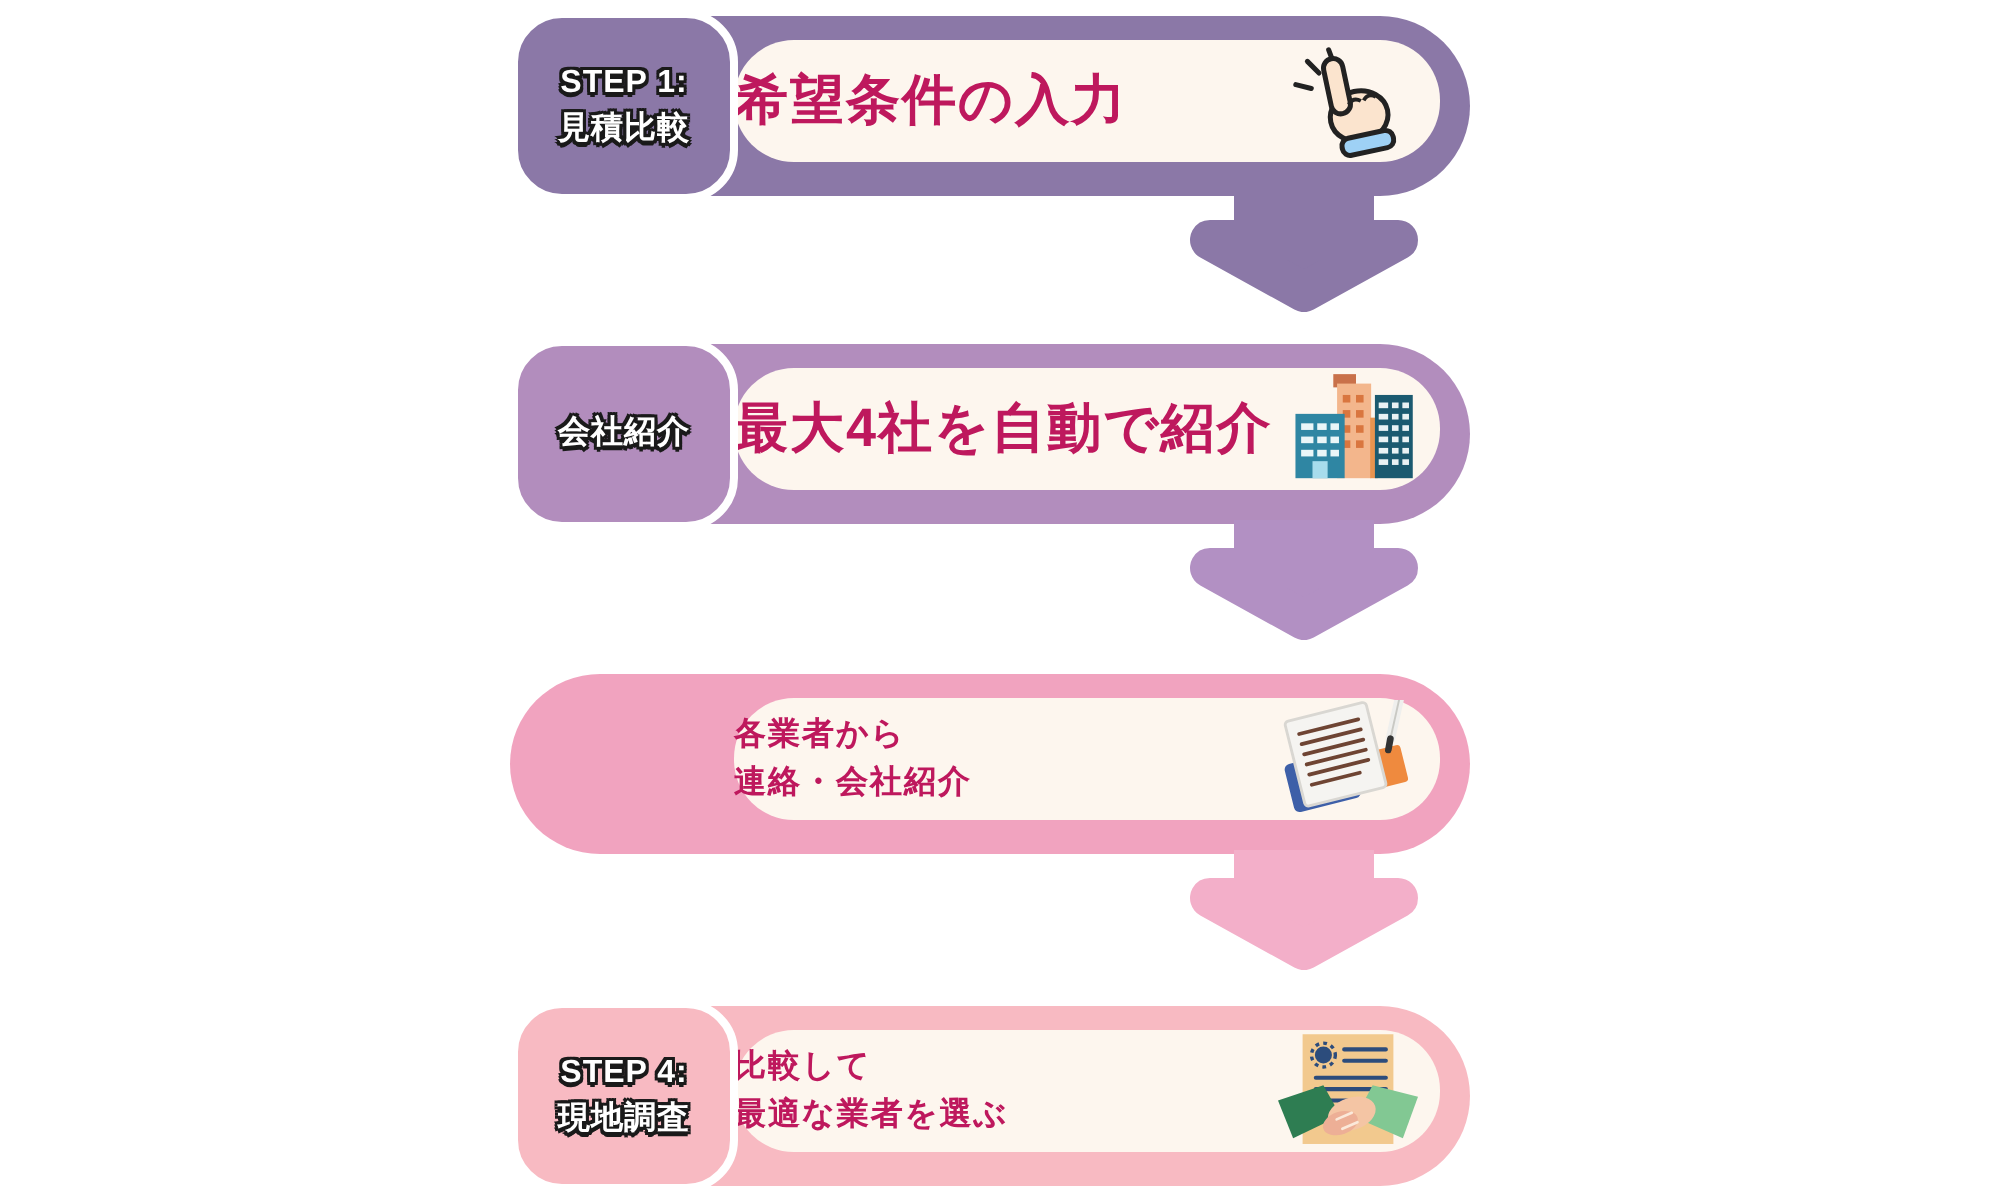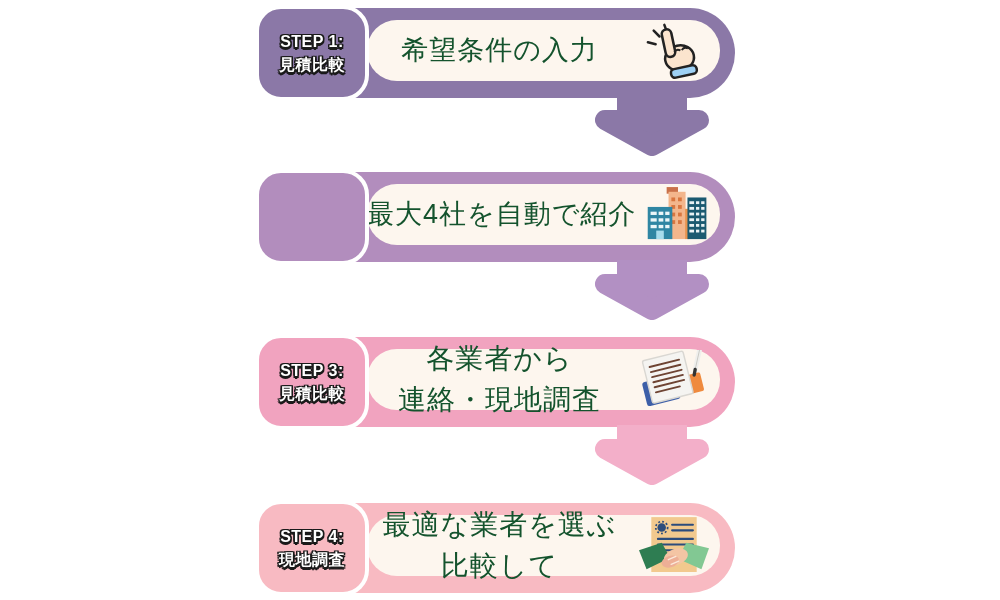--- a/index.html
+++ b/index.html
@@ -8,24 +8,24 @@
     font-family:"Liberation Sans","DejaVu Sans",sans-serif;
   }
   .step{position:absolute;left:255px;width:480px;height:90px;}
   .pill{position:absolute;inset:0;background:var(--c);border-radius:46px;}
   .inner{
     position:absolute;left:112px;top:12px;right:15px;bottom:17px;
     background:var(--inner,#FDF6EE);border-radius:30px;
     display:flex;align-items:center;
   }
   .main{
-    flex:1;text-align:center;font-weight:normal;color:#14532d;
+    flex:1;text-align:left;font-weight:bold;color:#be185d;
     font-size:27px;line-height:1.45;letter-spacing:1px;white-space:nowrap;
   }
-  .main.two{font-size:28px;}
+  .main.two{font-size:16px;}
   .main span{display:block;}
   .icon{flex:0 0 auto;width:84px;display:flex;align-items:center;justify-content:center;margin-right:4px;}
   .label{
     position:absolute;left:0;top:-3px;width:114px;height:96px;box-sizing:border-box;
     background:var(--c);border:4px solid #FFFFFF;border-radius:26px;
     display:flex;flex-direction:column;justify-content:center;text-align:center;
     font-weight:bold;font-size:16px;line-height:1.45;color:#FFFFFF;letter-spacing:0.5px;
     text-shadow:
       -1.5px -1.5px 0 #1A1A1A, 0 -1.5px 0 #1A1A1A, 1.5px -1.5px 0 #1A1A1A,
       -1.5px 0 0 #1A1A1A, 1.5px 0 0 #1A1A1A,
@@ -115,69 +115,66 @@
               <rect x="8" y="41" width="20" height="3.5"></rect>
             </g>
             <rect x="14.5" y="26" width="2" height="20" fill="#2F86A3"></rect>
             <rect x="21.5" y="26" width="2" height="20" fill="#2F86A3"></rect>
             <rect x="14" y="47" width="8" height="9" fill="#A7DCEC"></rect>
           </svg>
         </div>
       </div>
     </div>
     <div class="label">
+      <span>会社紹介</span>
     </div>
     <div class="arrow">
       <svg viewBox="0 0 130 60" aria-hidden="true">
         <rect x="30" y="0" width="70" height="24" fill="currentColor"></rect>
         <path d="M18 24 L112 24 L65 50 Z" fill="currentColor" stroke="currentColor" stroke-width="20" stroke-linejoin="round"></path>
       </svg>
     </div>
   </div>
 
   <div class="step" style="top: 337px; --c: #F1A3BF; --arrow: #F3AFC9; --inner: #FDF6EE;">
     <div class="pill">
       <div class="inner">
         <div class="main two">
           <span>各業者から</span>
-          <span>連絡・現地調査</span>
+          <span>連絡・会社紹介</span>
         </div>
         <div class="icon">
           <svg viewBox="0 0 80 62" width="76" height="59" aria-hidden="true">
             <g transform="rotate(-14 40 30)">
               <rect x="6" y="26" width="36" height="26" rx="3" fill="#3D5FA8"></rect>
               <rect x="38" y="30" width="30" height="20" rx="2" fill="#EF8A3E"></rect>
               <rect x="12" y="4" width="44" height="46" rx="2" fill="#F5F4F1" stroke="#D9D7D2" stroke-width="1.5"></rect>
               <path d="M18 12 H50 M18 17.5 H50 M18 23 H50 M18 28.5 H50 M18 34 H50 M18 39.5 H44" stroke="#6E4433" stroke-width="2" stroke-linecap="round" fill="none"></path>
               <line x1="74" y1="6" x2="64" y2="26" stroke="#EFEFED" stroke-width="5" stroke-linecap="round"></line>
               <line x1="74" y1="6" x2="64" y2="26" stroke="#C9C9C4" stroke-width="1"></line>
               <line x1="64" y1="26" x2="61.5" y2="31.5" stroke="#333333" stroke-width="3.5" stroke-linecap="round"></line>
             </g>
           </svg>
         </div>
       </div>
     </div>
-    <div class="label">
-      <span>STEP 3:</span>
-      <span>見積比較</span>
-    </div>
     <div class="arrow">
       <svg viewBox="0 0 130 60" aria-hidden="true">
         <rect x="30" y="0" width="70" height="24" fill="currentColor"></rect>
         <path d="M18 24 L112 24 L65 50 Z" fill="currentColor" stroke="currentColor" stroke-width="20" stroke-linejoin="round"></path>
       </svg>
     </div>
   </div>
 
   <div class="step" style="top: 503px; --c: #F8BAC2; --arrow: #F8BAC2; --inner: #FDF6EE;">
     <div class="pill">
       <div class="inner">
         <div class="main two">
+          <span>比較して</span>
           <span>最適な業者を選ぶ</span>
-          <span>比較して</span>
         </div>
         <div class="icon">
           <svg viewBox="0 0 74 62" width="70" height="59" aria-hidden="true">
             <rect x="13" y="1" width="48" height="58" fill="#F2C98E"></rect>
             <circle cx="24" cy="12" r="4.5" fill="#2C4C7C"></circle>
             <circle cx="24" cy="12" r="6.3" fill="none" stroke="#2C4C7C" stroke-width="1.8" stroke-dasharray="2 2.2"></circle>
             <path d="M35 9 H57 M35 15 H57 M20 24 H57 M20 30 H57 M20 36 H57" stroke="#2C4C7C" stroke-width="2.2" stroke-linecap="round" fill="none"></path>
             <polygon points="0,36 24,28 33,44 8,56" fill="#2E7D52"></polygon>
             <polygon points="74,34 50,28 41,45 66,56" fill="#82C893"></polygon>
             <ellipse cx="39" cy="43" rx="13" ry="8.5" fill="#F4C5A4" transform="rotate(-18 39 43)"></ellipse>

